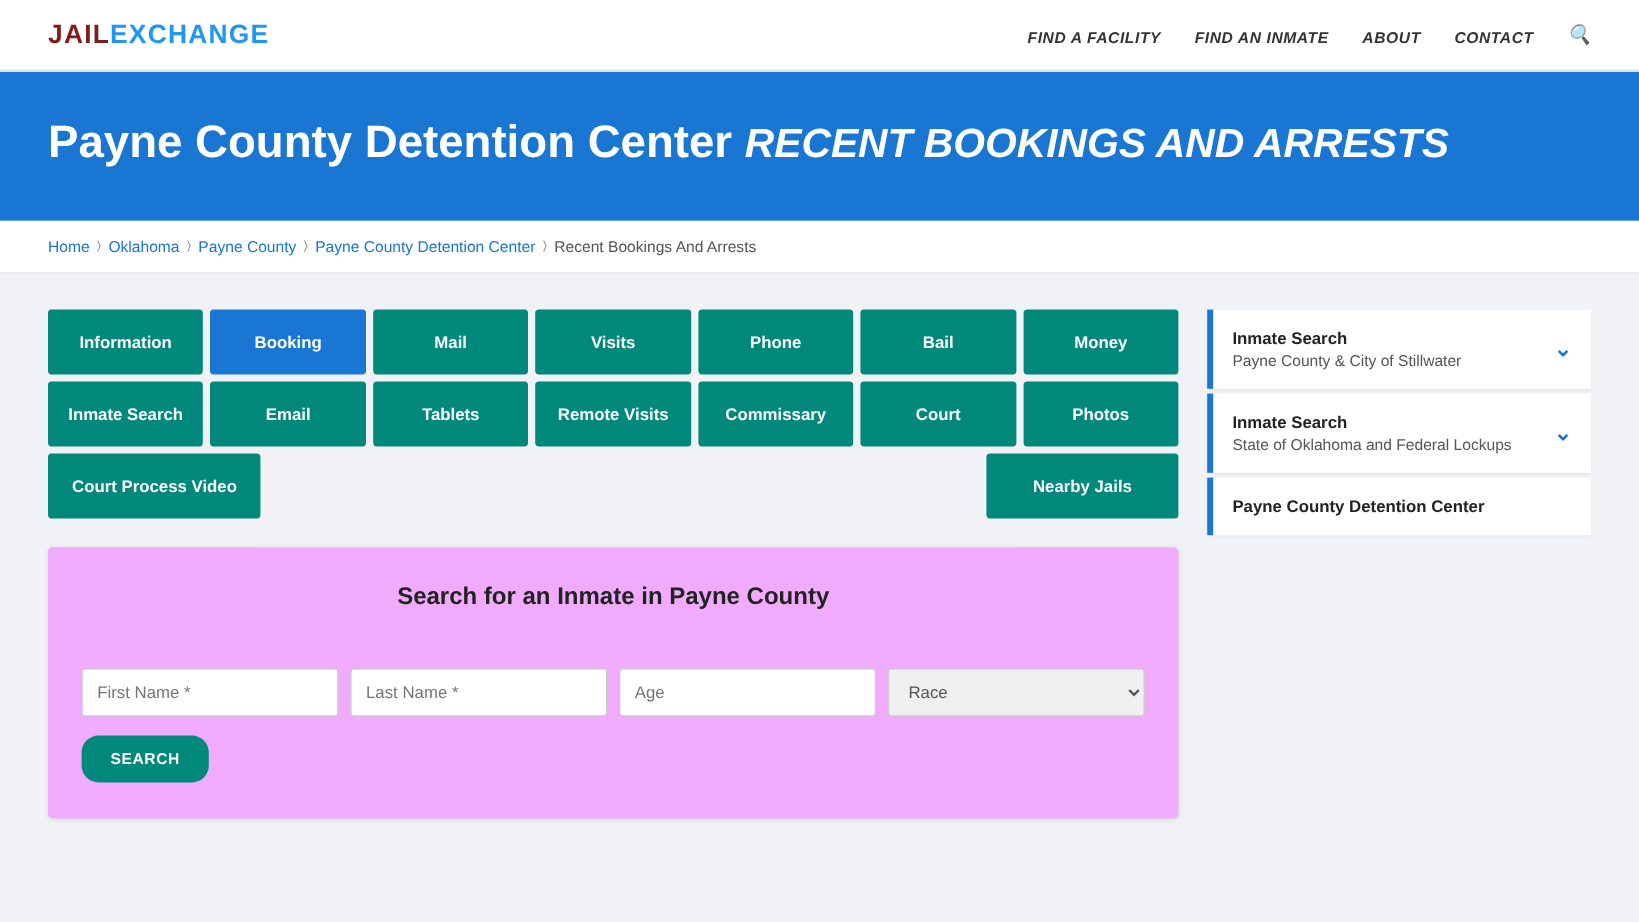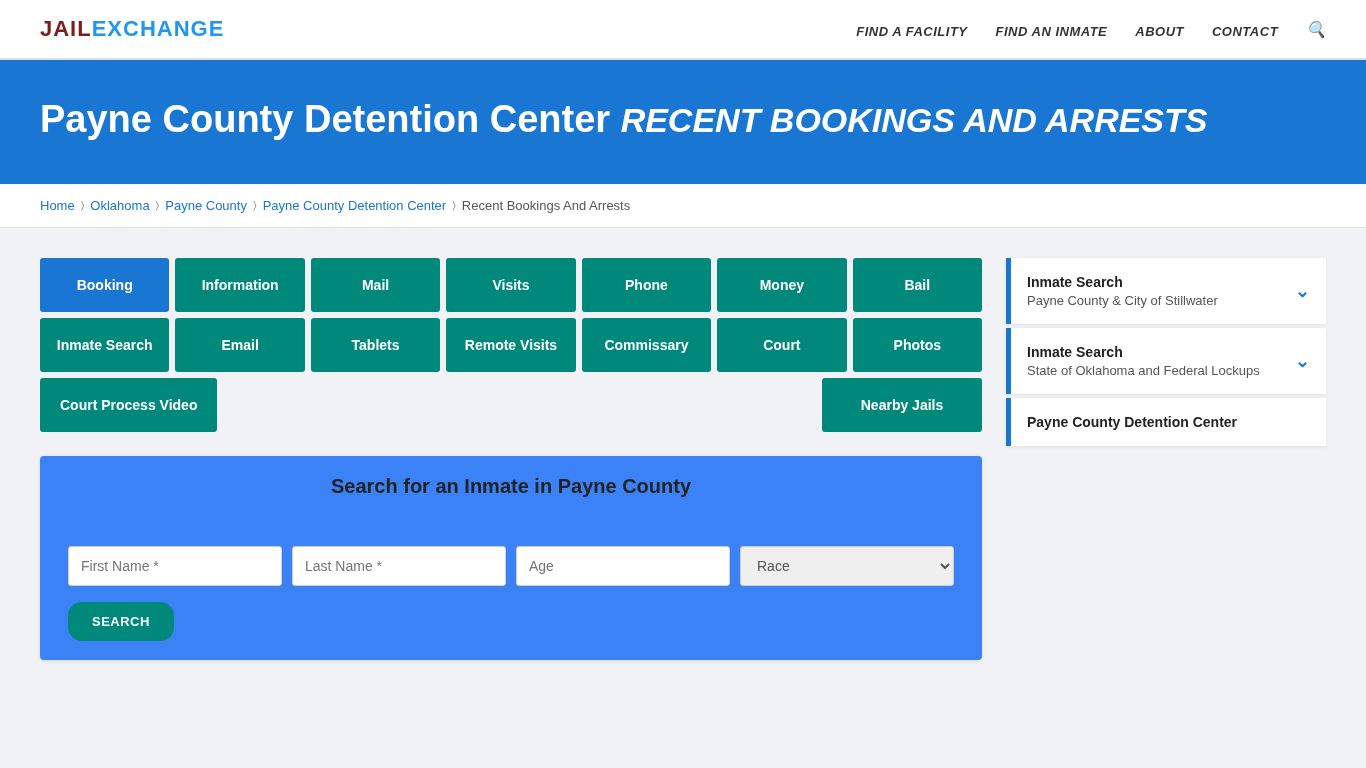--- a/index.html
+++ b/index.html
@@ -108,23 +108,23 @@
       gap: 6px;
       margin-bottom: 24px;
     }
     .row3-wrapper .tab-btn {
       min-width: 160px;
       padding: 18px 20px;
     }
 
     
     .search-card {
-      background: #3b82f6;
+      background: #f0abfc;
       border-radius: 4px;
-      padding: 19px 28px;
+      padding: 30px 28px;
       box-shadow: 0 1px 4px rgba(0,0,0,0.1);
     }
     .search-card h2 {
       font-size: 20px;
       font-weight: 700;
       margin-bottom: 20px;
       text-align: center;
       color: #222;
     }
     .search-fields {
@@ -233,27 +233,27 @@
   <span class="sep">〉</span>
   <a href="#">Payne County Detention Center</a>
   <span class="sep">〉</span>
   <span class="current">Recent Bookings And Arrests</span>
 </div>
 
 <div class="main-wrapper">
   <div class="left-section">
 
     <div class="btn-grid">
+      <button class="tab-btn">Information</button>
       <button class="tab-btn active">Booking</button>
-      <button class="tab-btn">Information</button>
       <button class="tab-btn">Mail</button>
       <button class="tab-btn">Visits</button>
       <button class="tab-btn">Phone</button>
+      <button class="tab-btn">Bail</button>
       <button class="tab-btn">Money</button>
-      <button class="tab-btn">Bail</button>
     </div>
 
     <div class="btn-grid-row2">
       <button class="tab-btn">Inmate Search</button>
       <button class="tab-btn">Email</button>
       <button class="tab-btn">Tablets</button>
       <button class="tab-btn">Remote Visits</button>
       <button class="tab-btn">Commissary</button>
       <button class="tab-btn">Court</button>
       <button class="tab-btn">Photos</button>

